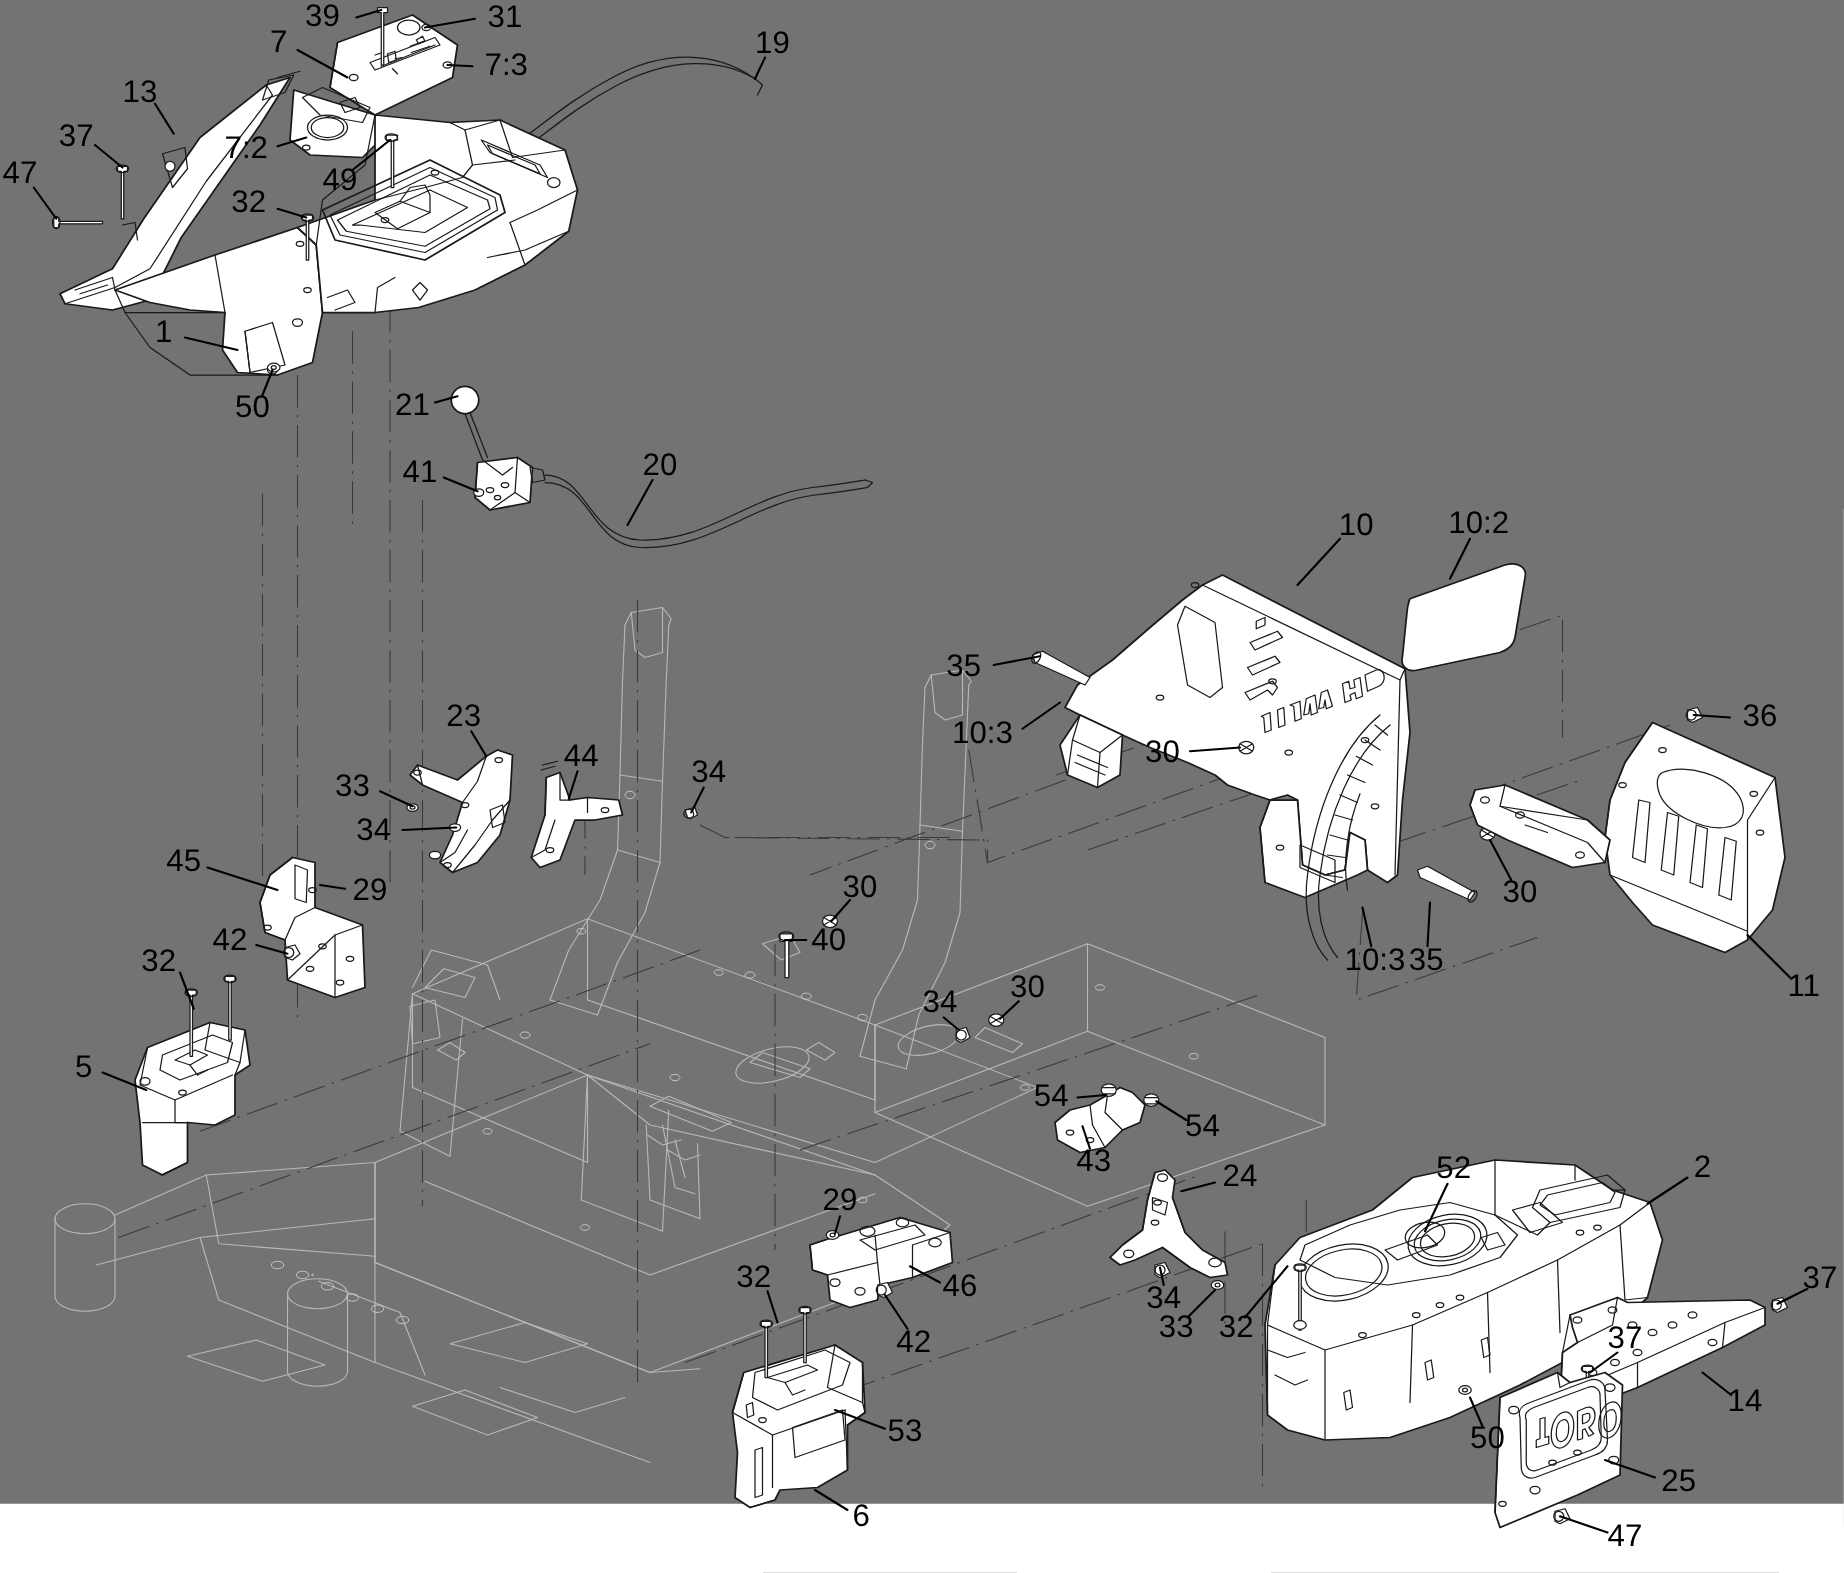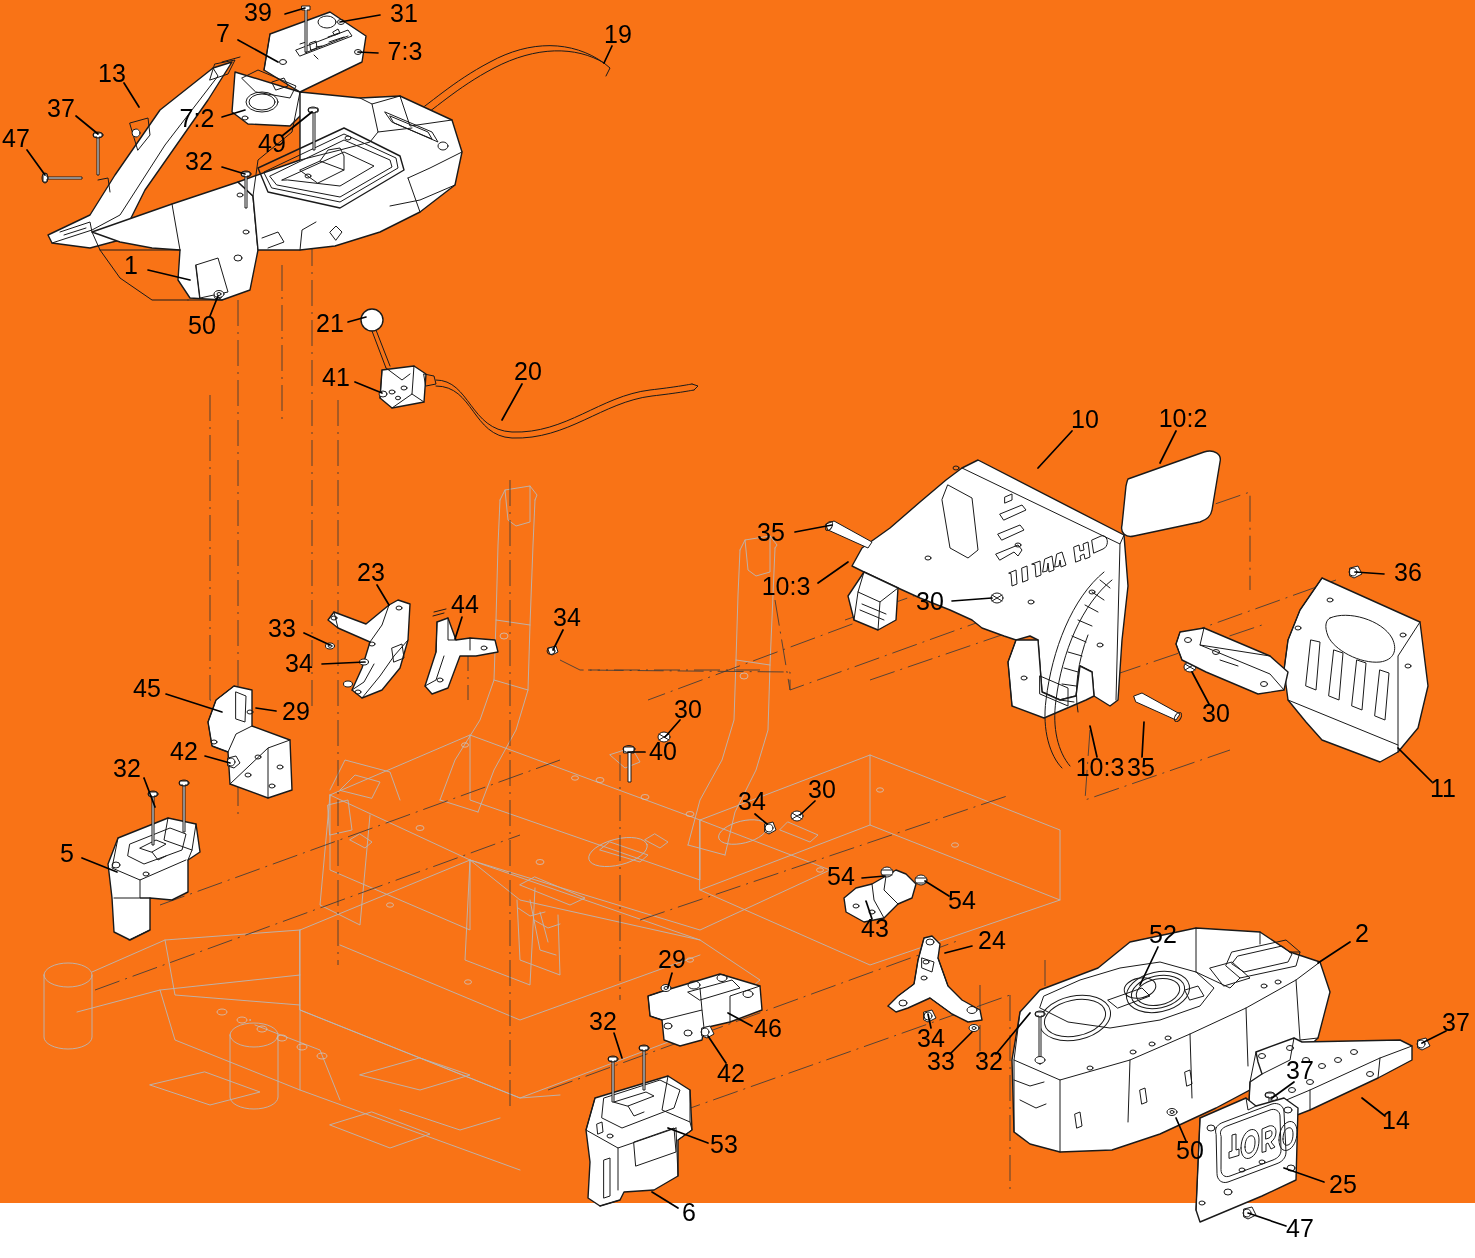--- a/index.html
+++ b/index.html
@@ -5,21 +5,21 @@
 <style>
   html,body{margin:0;padding:0;background:#ffffff;}
   body{
     width:1475px;height:1258px;
     font-family:"Liberation Sans", sans-serif;
     overflow:hidden;
     position:relative;
   }
   #sheet{
     position:absolute;left:0;top:0;width:1475px;height:1203px;
-    background:#f97316;
+    background:#737373;
   }
   svg#diagram{position:absolute;left:0;top:0;width:1475px;height:1258px;}
   
   .solid{fill:none;stroke:#1a1a1a;stroke-width:1.4;stroke-linejoin:round;stroke-linecap:round;}
   .solid-thin{fill:none;stroke:#1a1a1a;stroke-width:1;stroke-linejoin:round;stroke-linecap:round;}
   .ghost{fill:none;stroke:#b8b8b8;stroke-width:0.9;stroke-linejoin:round;stroke-linecap:round;}
   .ghost-thin{fill:none;stroke:#c9c9c9;stroke-width:0.75;}
   .phantom{fill:none;stroke:#3a3a3a;stroke-width:0.85;stroke-dasharray:26 6 2 6;}
   .leader{fill:none;stroke:#000;stroke-width:1.7;stroke-linecap:round;}
   .fillwhite{fill:#ffffff;}

